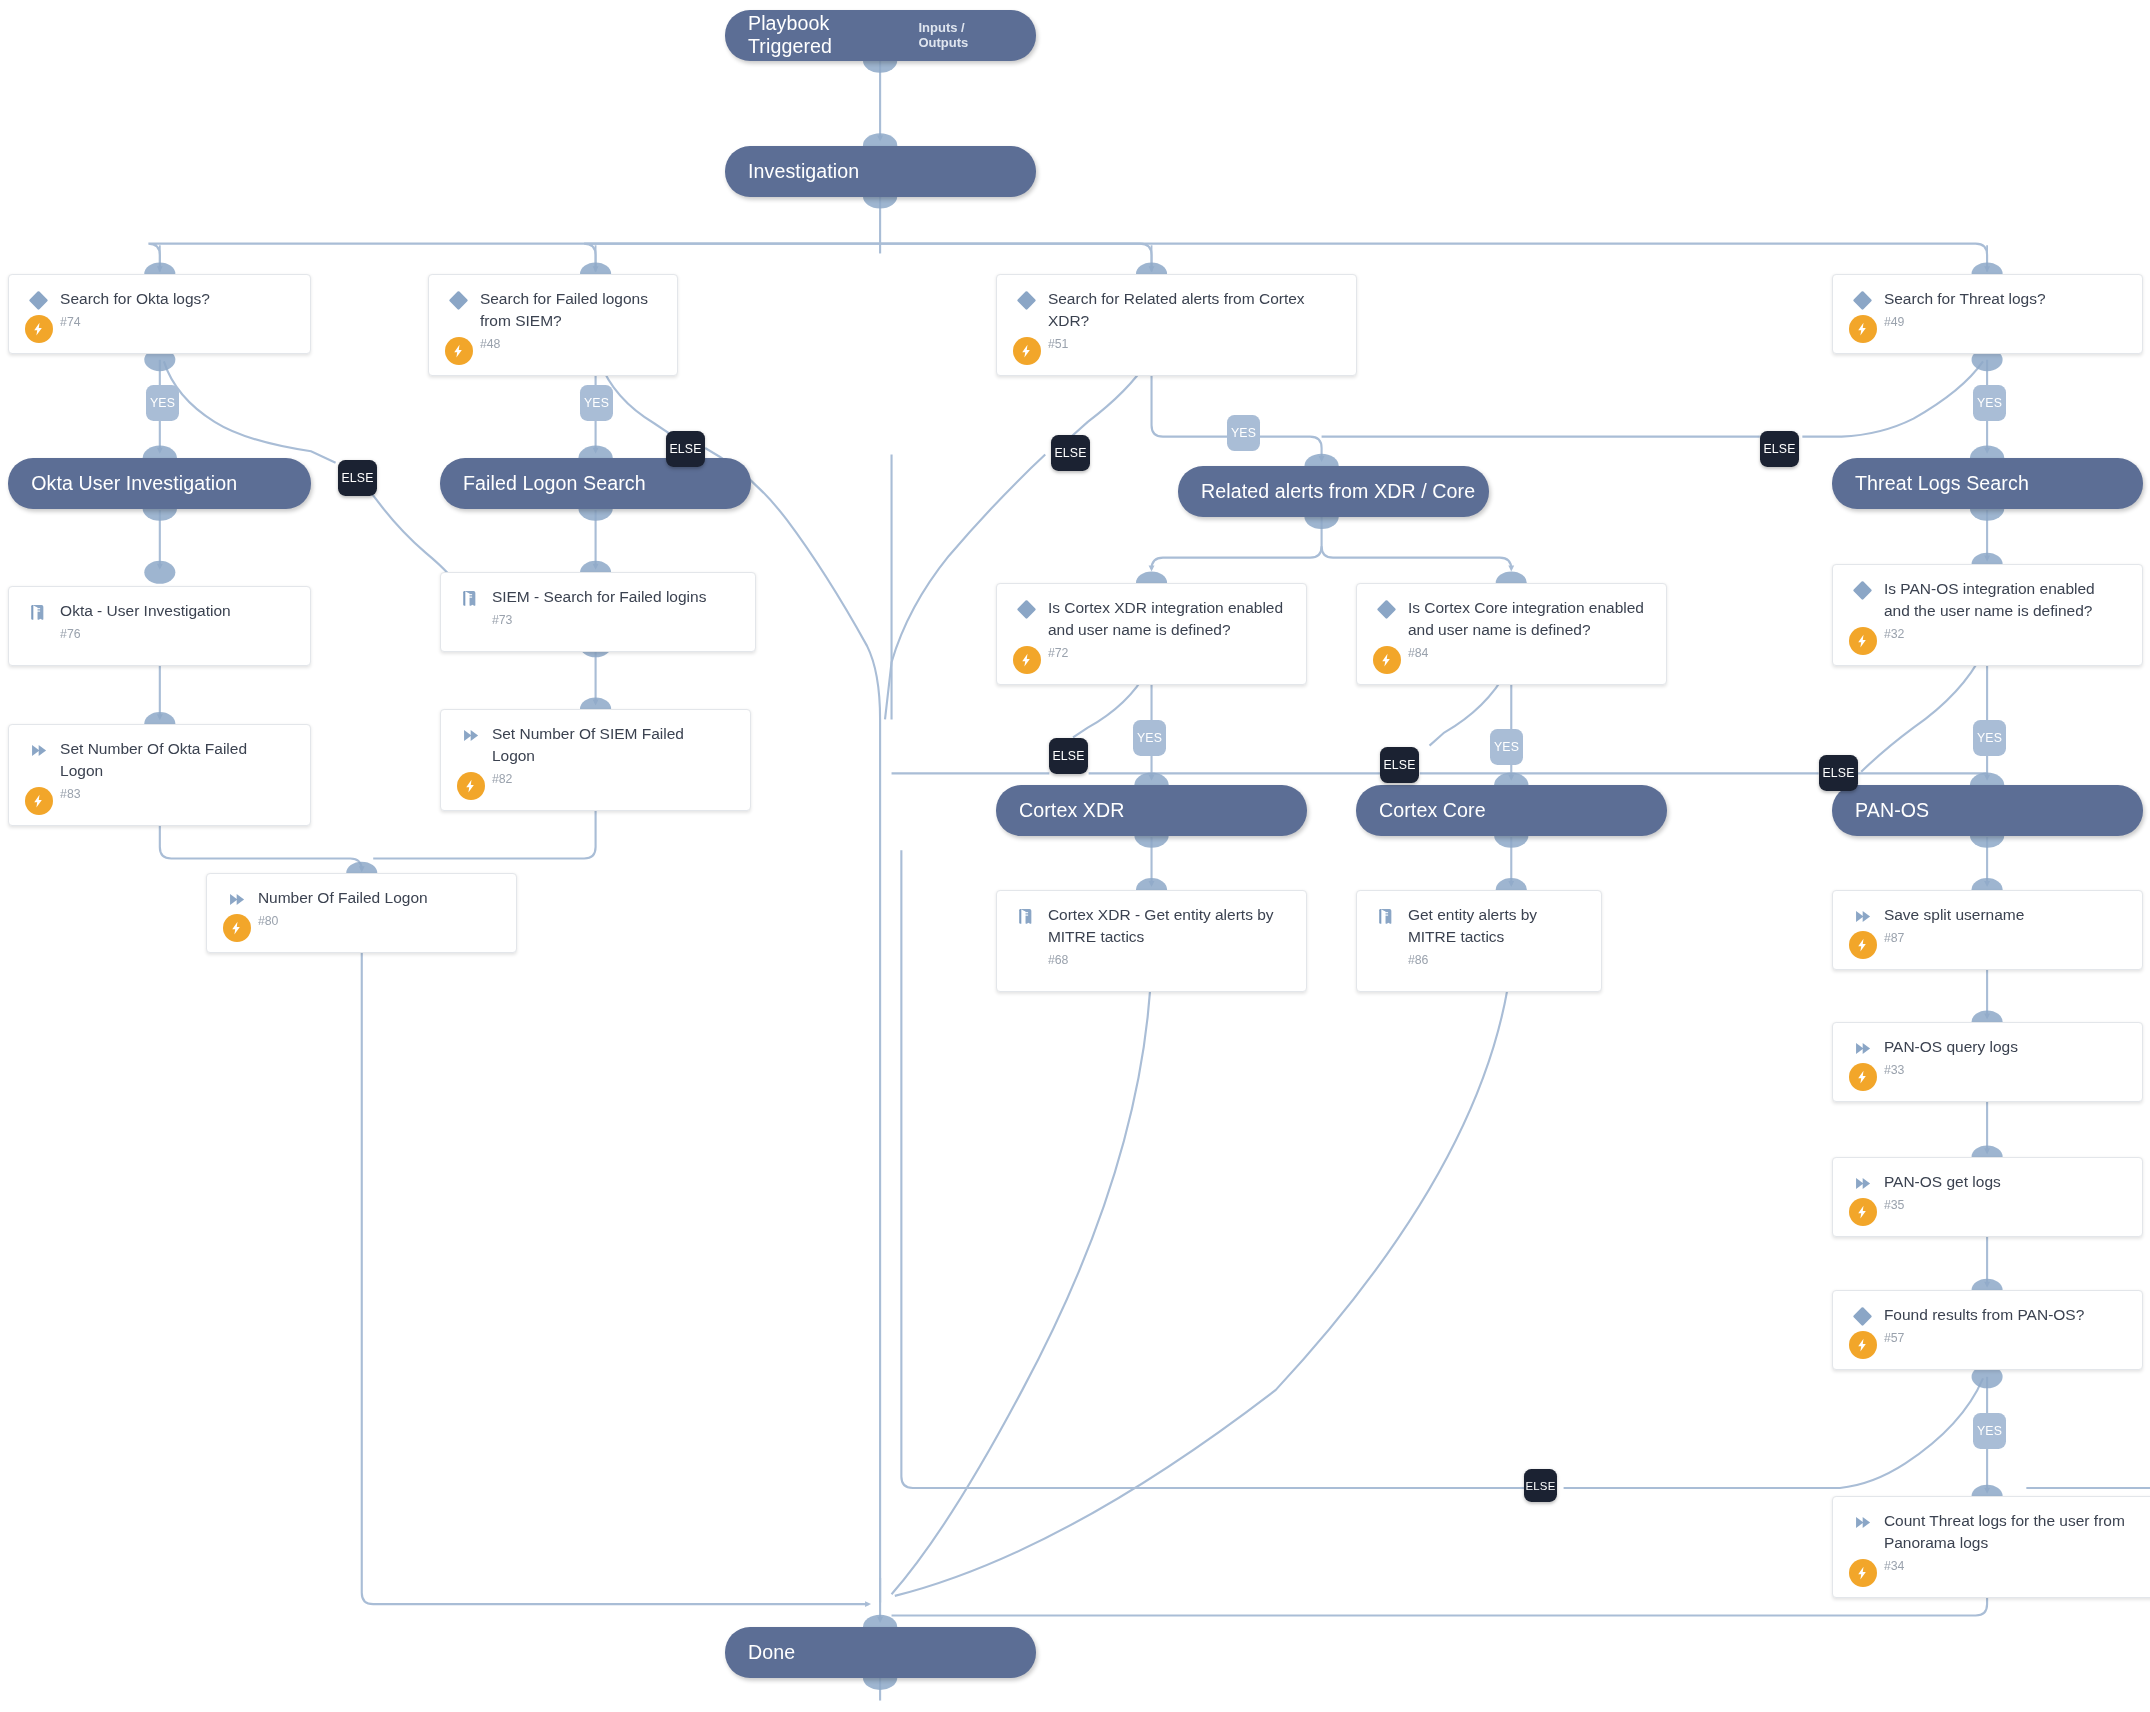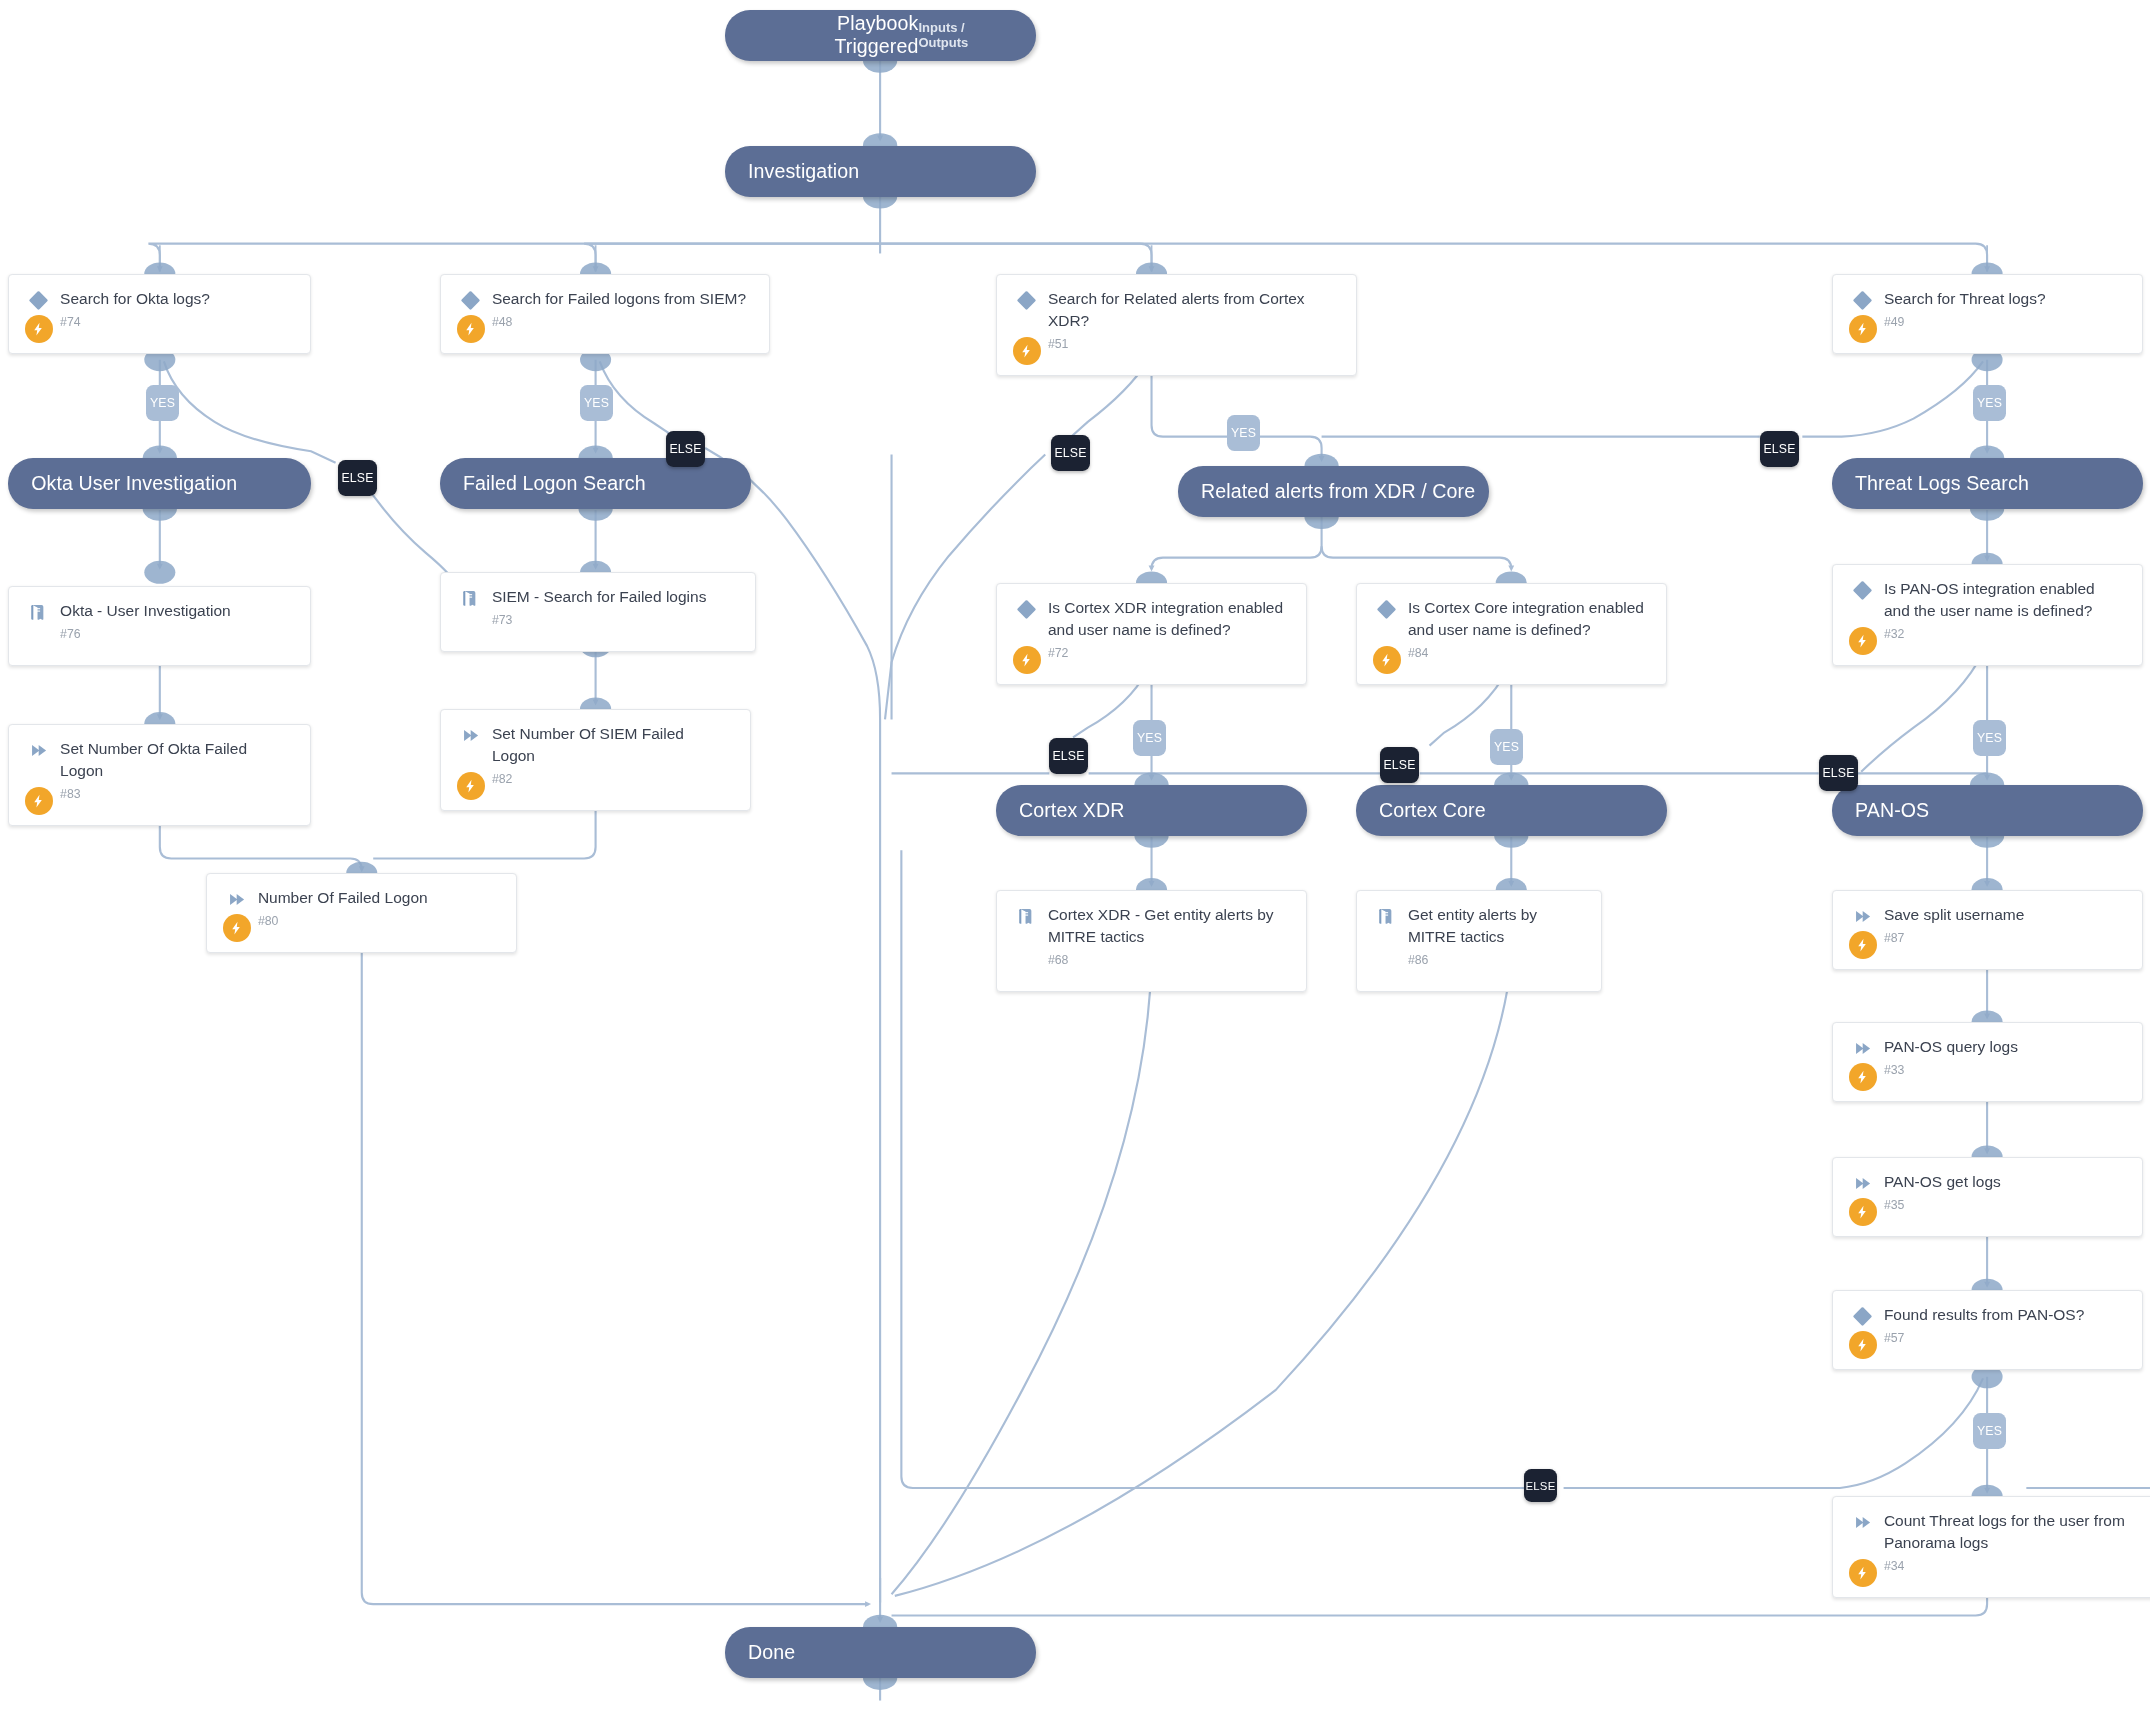--- a/index.html
+++ b/index.html
@@ -6,21 +6,21 @@
   body{font-family:"Liberation Sans",sans-serif;}
   #canvas{position:relative;width:2151px;height:1712px;background:#ffffff;overflow:hidden;}
   svg#edges{position:absolute;left:0;top:0;width:2151px;height:1712px;}
 
   
   .section{
     position:absolute;height:51px;border-radius:25px;background:#5c6e95;
     box-shadow:1.6px 2.5px 4.1px rgba(0,0,0,.22);
     display:flex;align-items:center;box-sizing:border-box;padding-left:23px;
   }
-  .section .stitle{color:#ffffff;font-size:19.6px;letter-spacing:0.1px;text-align:right;}
+  .section .stitle{color:#ffffff;font-size:19.6px;letter-spacing:0.1px;}
   .section.top{padding-right:18px;justify-content:space-between;}
   .section.top .sub{color:#dfe5ef;font-size:13px;font-weight:bold;}
 
   
   .card{
     position:absolute;background:#ffffff;border:0.8px solid #e3e6ea;border-radius:4.1px;
     box-shadow:0 1.6px 3.3px rgba(0,0,0,.10);box-sizing:border-box;
   }
   .card .row1{display:flex;align-items:flex-start;padding:13px 13px 0 13px;}
   .card .tico{width:33px;flex:0 0 33px;display:flex;align-items:center;justify-content:center;padding-top:1.6px;}
@@ -250,21 +250,21 @@
           <span class="bolt">
             <span class="bolt-badge">
               <svg width="16.4" height="16.4" viewBox="0 0 20 20">
                 <path d="M11.6 2.2 L5.2 11.2 h3.6 l-1.0 6.6 l6.6 -9.2 h-3.7 z" fill="#ffffff"></path>
               </svg>
             </span>
           </span>
           <span class="idn">#74</span>
         </div>
       </div>
-      <div class="card" style="left: 440px; top: 274px; width: 330px;">
+      <div class="card" style="left: 428px; top: 274px; width: 250px;">
         <div class="row1">
           <span class="tico">
             <svg width="21" height="21" viewBox="0 0 26 26">
               <rect x="4.4" y="4.4" width="17" height="17" rx="1.6" transform="rotate(45 13 13)" fill="#8ba6c6"></rect>
             </svg>
           </span>
           <span class="ttl">Search for Failed logons from SIEM?</span>
         </div>
         <div class="row2">
           <span class="bolt">

